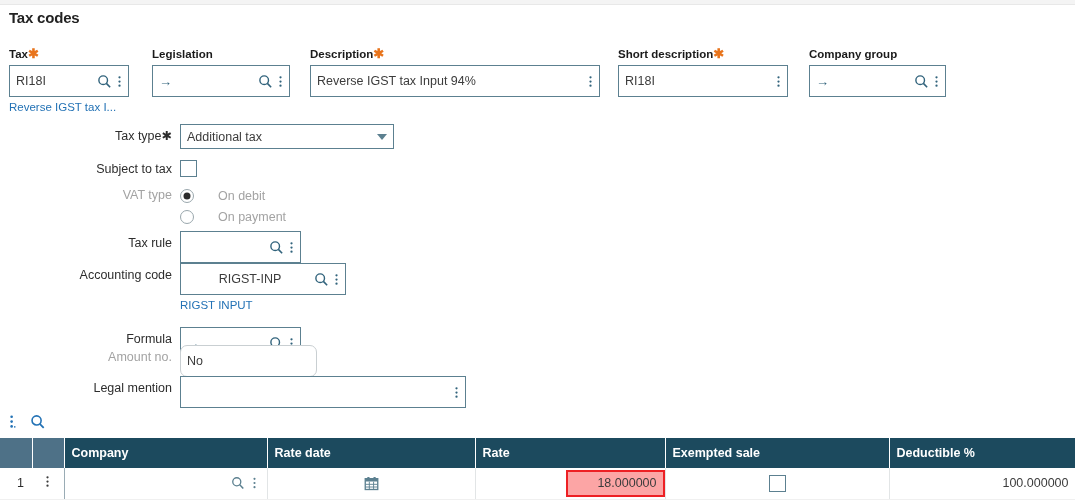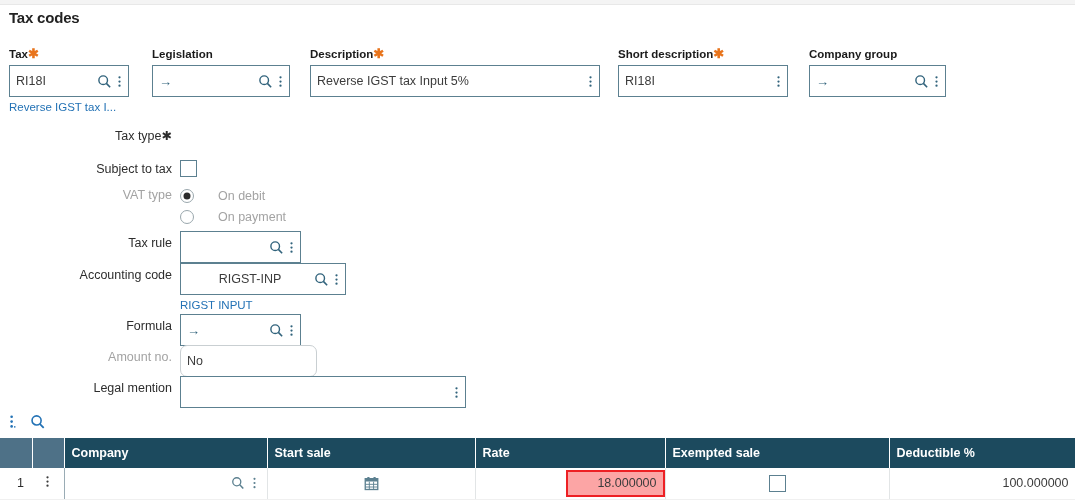--- a/index.html
+++ b/index.html
@@ -194,21 +194,21 @@
           </svg>
       </span>
     </div>
   </div>
 
   <div style="position:absolute; left:310px; top:47px; width:290px;">
     <div class="fld-label">
       <span>Description</span><span class="req">✱</span>
     </div>
     <div class="inputbox" style="width:290px; margin-top:4px;">
-      <span class="val">Reverse IGST tax Input 5%</span>
+      <span class="val">Reverse IGST tax Input 94%</span>
       <span class="ic ic-kebab">
         <svg viewBox="0 0 6 18" width="5" height="17">
             <circle cx="3" cy="4" r="1.35" fill="#31637c"></circle>
             <circle cx="3" cy="9" r="1.35" fill="#31637c"></circle>
             <circle cx="3" cy="14" r="1.35" fill="#31637c"></circle>
           </svg>
       </span>
     </div>
   </div>
 
@@ -245,20 +245,24 @@
             <circle cx="3" cy="9" r="1.35" fill="#31637c"></circle>
             <circle cx="3" cy="14" r="1.35" fill="#31637c"></circle>
           </svg>
       </span>
     </div>
   </div>
 
   <div class="srow" style="left:0px; top:124px;">
     <div class="lab" style="width:180px;">
       <span>Tax type</span><span class="req">✱</span>
+    </div>
+    <div class="selectbox" style="width:214px;">
+      <span class="val">Additional tax</span>
+      <span class="caret"></span>
     </div>
   </div>
 
   <div class="srow" style="left:0px; top:157px;">
     <div class="lab" style="width:180px;">Subject to tax</div>
     <div style="padding-top:3px;">
       <span class="cbox"></span>
     </div>
   </div>
 
@@ -312,21 +316,21 @@
               <circle cx="3" cy="4" r="1.35" fill="#31637c"></circle>
               <circle cx="3" cy="9" r="1.35" fill="#31637c"></circle>
               <circle cx="3" cy="14" r="1.35" fill="#31637c"></circle>
             </svg>
         </span>
       </div>
       <div class="helper-link" style="margin-top:3px;">RIGST INPUT</div>
     </div>
   </div>
 
-  <div class="srow" style="left:0px; top:314px;">
+  <div class="srow" style="left:0px; top:327px;">
     <div class="lab" style="width:180px;">Formula</div>
     <div class="inputbox" style="width:121px;">
       <span class="arrow-glyph">→</span>
       <span class="val"></span>
       <span class="ic ic-search">
         <svg viewBox="0 0 16 16" width="15" height="15">
             <circle cx="6.6" cy="6.6" r="4.6" fill="none" stroke="#31637c" stroke-width="1.5"></circle>
             <line x1="10" y1="10" x2="14" y2="14.2" stroke="#31637c" stroke-width="1.7"></line>
           </svg>
       </span>
@@ -387,21 +391,21 @@
         <col style="width:208px">
           <col style="width:190px">
           <col style="width:224px">
           <col style="width:186px">
       </colgroup>
       <thead>
         <tr>
           <th class="corner"></th>
           <th class="corner"></th>
           <th>Company</th>
-          <th>Start sale</th>
+          <th>Rate date</th>
           <th>Rate</th>
           <th>Exempted sale</th>
           <th>Deductible %</th>
         </tr>
       </thead>
       <tbody>
         <tr>
           <td class="rownum">1</td>
           <td class="rowmenu">
             <span>

